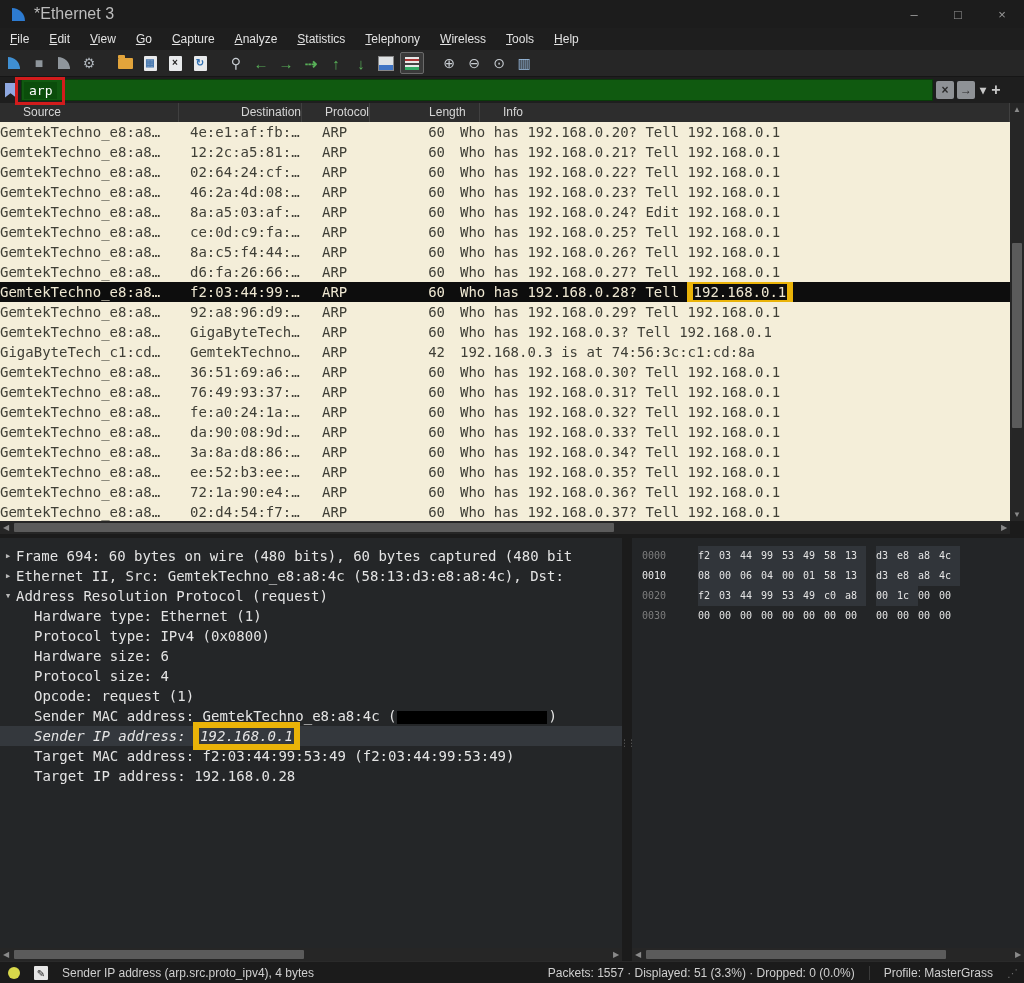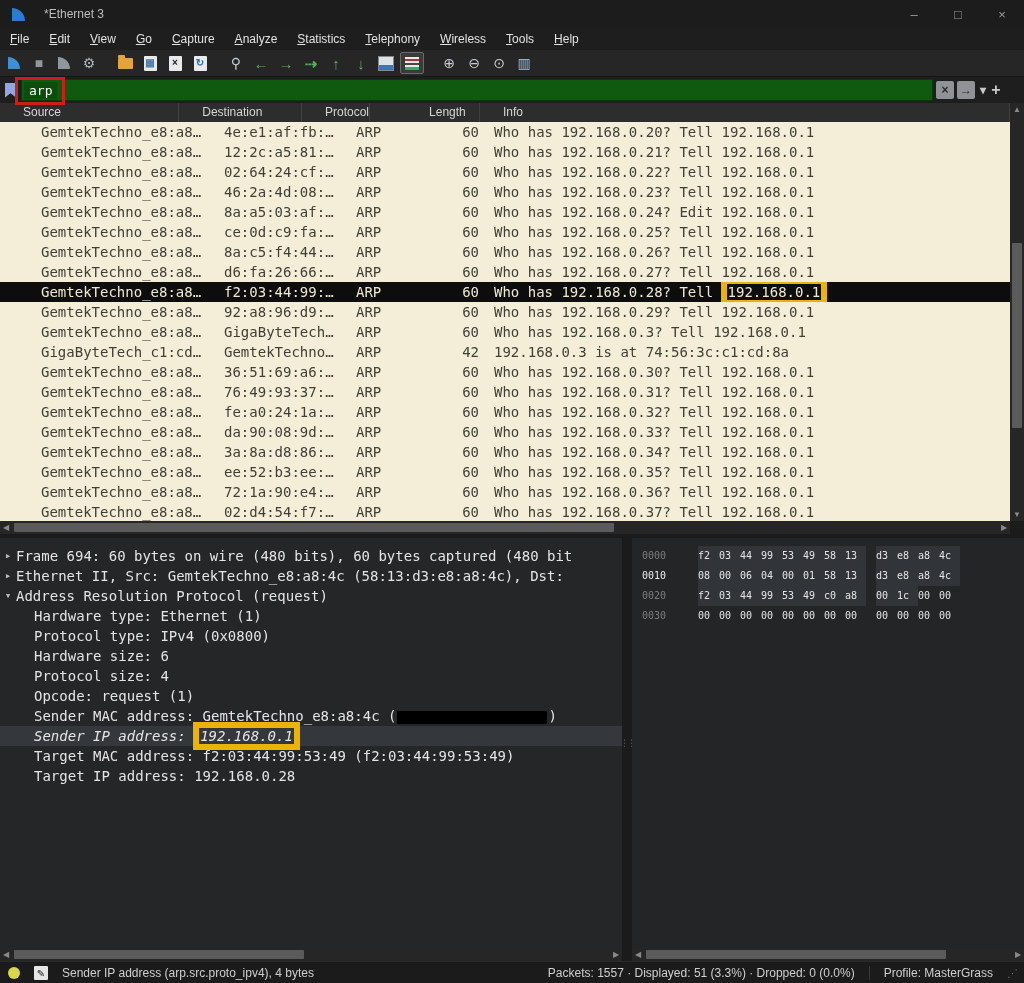--- a/index.html
+++ b/index.html
@@ -4,21 +4,21 @@
 <style>
   html,body{margin:0;padding:0;background:#101010;}
   #win{position:relative;width:1024px;height:983px;background:#1b1b1b;overflow:hidden;
        font-family:"Liberation Sans",sans-serif;color:#d8d8d8;}
   .mono{font-family:"DejaVu Sans Mono",monospace;}
 
   
   #titlebar{position:absolute;left:0;top:0;width:1024px;height:28px;background:#1c1c1c;
             display:flex;align-items:center;}
   #app-logo{width:13px;height:13px;margin-left:12px;background:#2d7bd1;border-radius:0 100% 0 0;}
-  #title-text{margin-left:19px;font-size:12px;color:#bdbdbd;}
+  #title-text{margin-left:9px;font-size:16px;color:#bdbdbd;}
   #win-controls{margin-left:auto;display:flex;}
   .winbtn{width:44px;height:28px;display:flex;align-items:center;justify-content:center;
           color:#9a9a9a;font-size:13px;}
   
   #menubar{position:absolute;left:0;top:28px;width:1024px;height:22px;background:#1e1e1e;
            display:flex;align-items:center;font-size:12px;color:#e2e2e2;}
   .menu-item{display:inline-block;padding:2px 10px;}
   .menu-item::first-letter{text-decoration:underline;}
   
   #toolbar{position:absolute;left:0;top:50px;width:1024px;height:26px;background:#262626;
@@ -50,21 +50,21 @@
   #add-filter{color:#c8c8c8;background:none;font-size:16px;}
   
   #pktheader{position:absolute;left:0;top:103px;width:1010px;height:19px;background:#2d2d2d;
              display:flex;font-size:12px;color:#d6d6d6;border-bottom:1px solid #111;}
   .hcell{padding:2px 0 0 23px;border-right:1px solid #404040;box-sizing:border-box;height:19px;}
   #pktrows{position:absolute;left:0;top:122px;width:1010px;height:399px;overflow:hidden;
            background:#f4eed9;font-size:14px;}
   .prow{display:flex;height:20px;line-height:20px;color:#3f3f37;white-space:nowrap;}
   .prow.selected{background:#0d0d0d;color:#efe8d2;}
   .pcell{overflow:hidden;box-sizing:border-box;flex-shrink:0;}
-  .c-src{width:186px;padding-left:7px;margin-left:34px;}
+  .c-src{width:186px;}
   .c-dst{width:127px;padding-left:4px;}
   .c-proto{width:69px;padding-left:9px;}
   .c-len{width:70px;text-align:right;padding-right:7px;}
   .c-info{width:552px;padding-left:8px;}
   
   .hscroll{position:absolute;height:13px;background:#262626;display:flex;align-items:center;}
   .vscroll{position:absolute;width:14px;background:#262626;}
   .sarrow{color:#8a8a8a;font-size:8px;width:12px;text-align:center;flex-shrink:0;}
   .sthumbh{height:9px;background:#5b5b5b;border-radius:1px;}
   .sthumbv{position:absolute;left:2px;width:10px;background:#5b5b5b;border-radius:1px;}
@@ -180,21 +180,21 @@
         <div class="fbtn">×</div>
         <div class="fbtn">→</div>
         <div class="fbtn flat">▾</div>
         <div class="fbtn flat" id="add-filter">+</div>
       </div>
   </div>
   <div id="ann-filter"></div>
 
   <div id="pktheader">
       <div class="hcell" style="width: 186px;">Source</div>
-      <div class="hcell" style="width: 127px;">Destination</div>
+      <div class="hcell" style="width: 127px; text-align: right;">Destination</div>
       <div class="hcell" style="width: 69px;">Protocol</div>
       <div class="hcell" style="width: 76px; margin-left: 36px;">Length</div>
       <div class="hcell" style="width: 552px;">Info</div>
     </div>
   <div id="pktrows" class="mono">
       <div class="prow">
         <div class="pcell c-src">GemtekTechno_e8:a8…</div>
         <div class="pcell c-dst">4e:e1:af:fb:…</div>
         <div class="pcell c-proto">ARP</div>
         <div class="pcell c-len">60</div>

